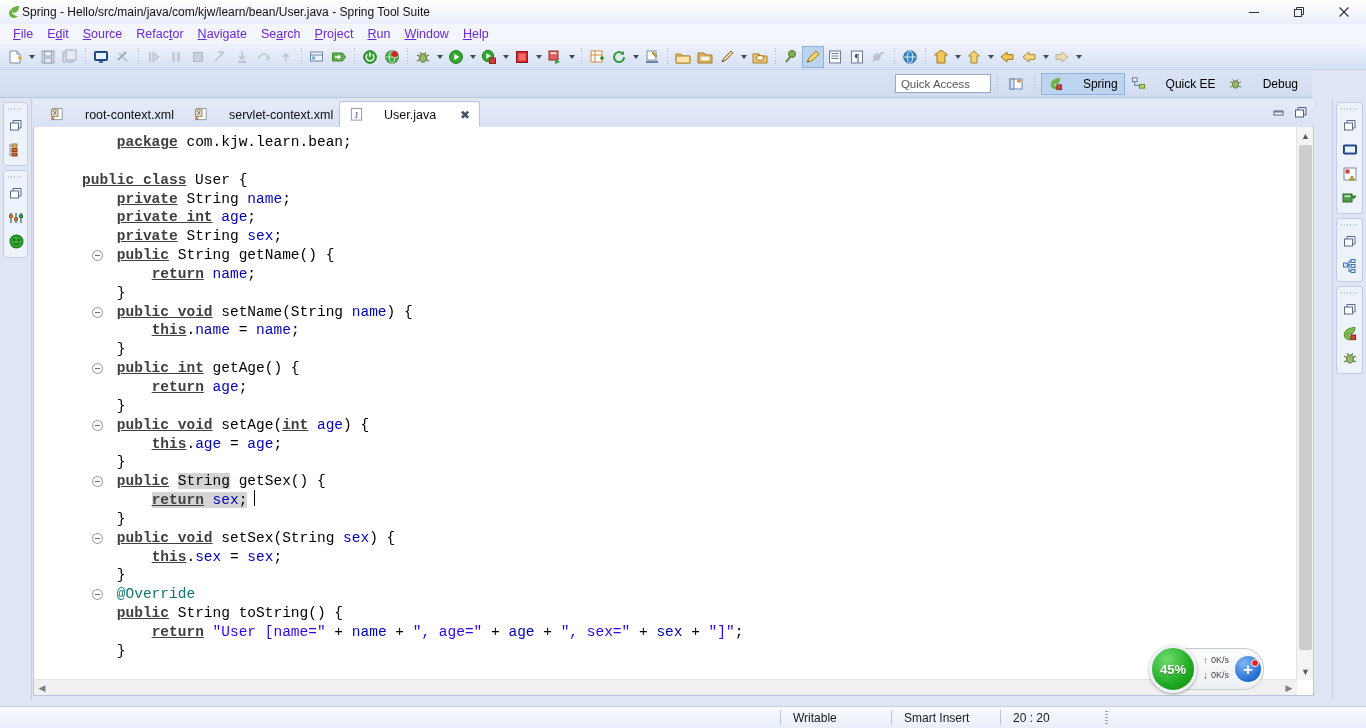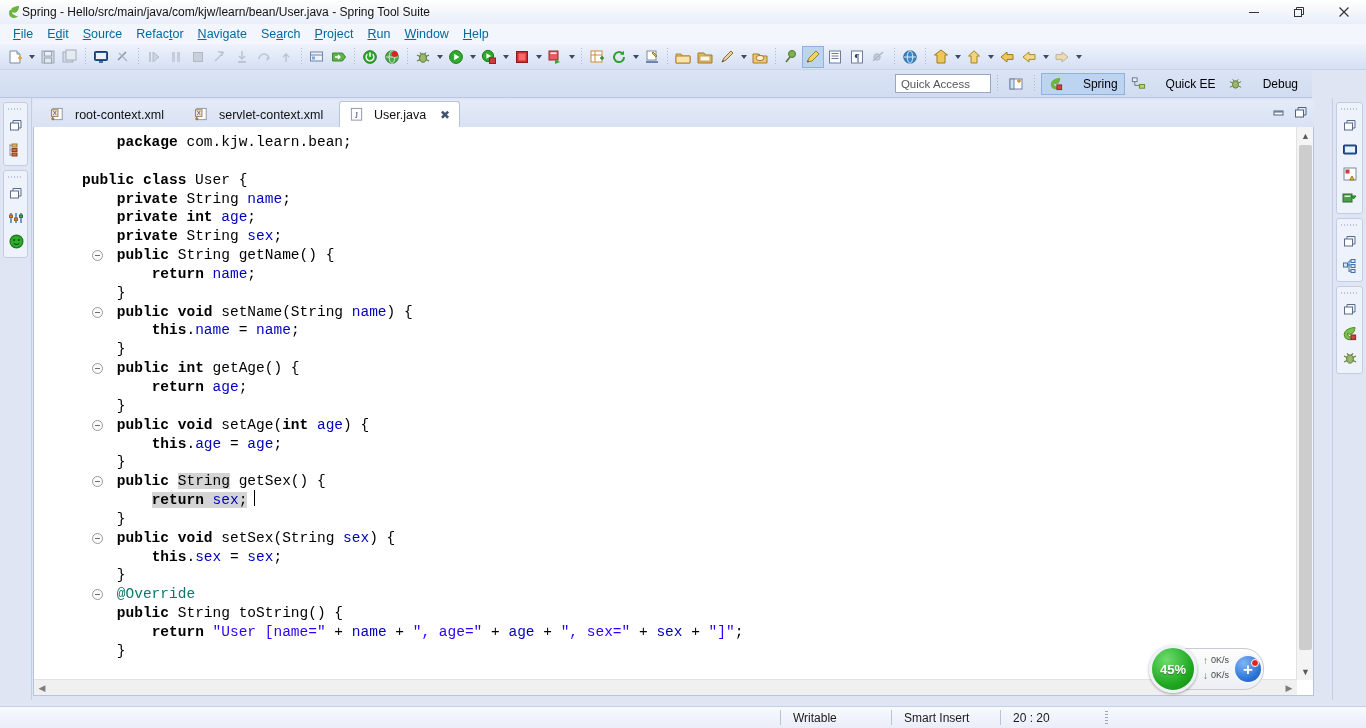--- a/index.html
+++ b/index.html
@@ -32,21 +32,21 @@
   }
   .win-btn svg { display:block; }
 
   
   .menubar {
     position:absolute; left:0; top:24px; width:1366px; height:20px;
     background:#f3f6fc;
     display:flex; align-items:center; padding-left:6px;
   }
   .menu-item {
-    padding: 1px 7px; font-size:12.5px; color:#0369a1;
+    padding: 1px 7px; font-size:12.5px; color:#6d28d9;
     font-family:"Liberation Sans", sans-serif;
     white-space:nowrap;
   }
   .menu-item u { text-decoration: underline; }
 
   
   .toolbar {
     position:absolute; left:0; top:44px; width:1366px; height:26px;
     background: linear-gradient(#eef2fb, #dfe7f7 60%, #d6e0f4);
     display:flex; align-items:center; padding-left:4px;
@@ -114,21 +114,21 @@
   .editor-area {
     position:absolute; left:33px; top:100px; width:1281px; height:596px;
     background:#f0f3fa;
   }
   .tabbar {
     position:absolute; left:0; top:0; width:1281px; height:27px;
     background: linear-gradient(#e4ebf8, #d9e2f3);
   }
   .tab {
     position:absolute; top:2px; height:25px; display:flex; align-items:center;
-    gap:10px; padding:0 9px; font-size:12.5px; white-space:nowrap;
+    gap:20px; padding:0 9px; font-size:12.5px; white-space:nowrap;
     font-family:"Liberation Sans", sans-serif; color:#111;
   }
   .tab.inactive { background:transparent; }
   .tab.active {
     background:#ffffff; border:1px solid #b6c4dd; border-bottom:none;
     border-radius:3px 3px 0 0; top:1px; height:26px;
   }
   .tab .closex { margin-left:4px; color:#44536b; font-size:12px; }
   .part-btns {
     position:absolute; right:3px; top:3px; display:flex; gap:2px;
@@ -152,21 +152,21 @@
     overflow:hidden; background:#fff;
   }
   .code {
     position:absolute; left:48px; top:0;
     font-family:"Liberation Mono", monospace;
     font-size:14.5px; line-height:18.85px;
     white-space:pre;
     color:#000;
   }
   .code .ln { display:block; height:18.85px; position:relative; }
-  .kw { color:#000000; font-weight:bold; }
+  .kw { color:#404040; font-weight:bold;text-decoration:underline; }
   .fld { color:#0000c0; }
   .str { color:#2a00ff; }
   .ann { color:#0f766e; }
   .occ { background:#d4d4d4; }
   .cur-line-bg {
     position:absolute; left:48px; right:18px; height:19px;
     background:#e8f2fe;
   }
   .cursor {
     position:absolute; width:1px; height:16px; background:#000;

